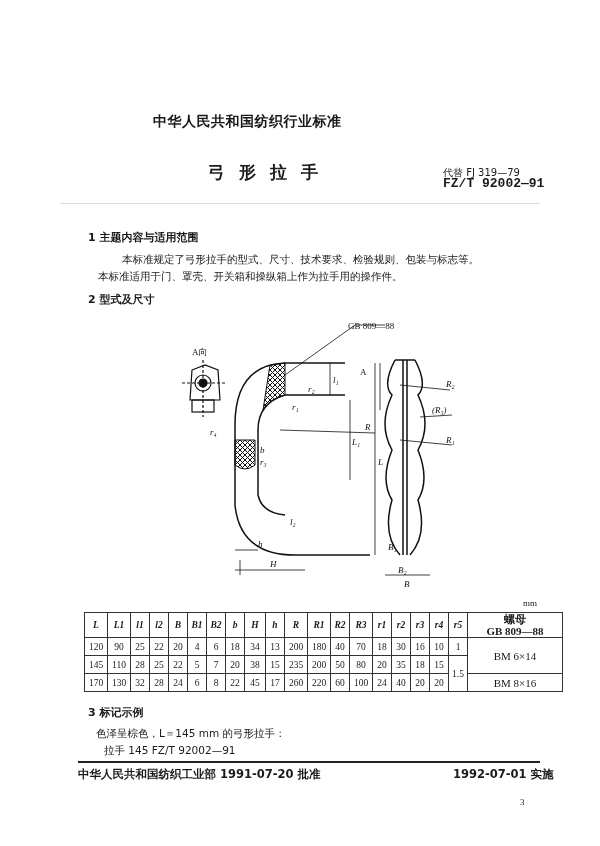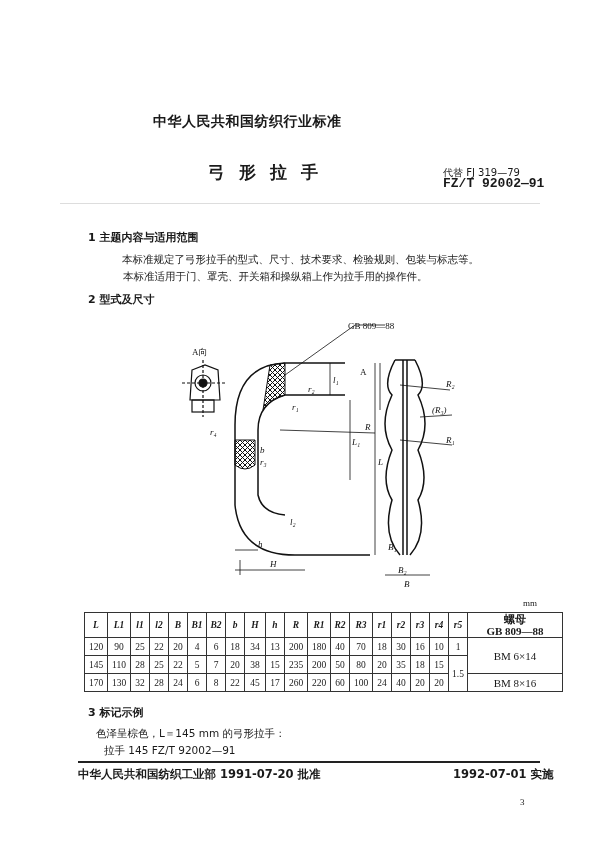--- a/index.html
+++ b/index.html
@@ -28,21 +28,21 @@
 
 <div class="abs hdr-org">中华人民共和国纺织行业标准</div>
 <div class="abs std-no">FZ/T 92002—91</div>
 <div class="abs title">弓形拉手</div>
 <div class="abs replace">代替 FJ 319—79</div>
 
 <div class="rule" style="left:60px;top:203px;width:480px;height:1px;background:#ddd;"></div>
 
 <div class="abs sec" style="left:88px;top:230px;">1  主题内容与适用范围</div>
 <div class="abs body-txt" style="left:122px;top:253px;">本标准规定了弓形拉手的型式、尺寸、技术要求、检验规则、包装与标志等。</div>
-<div class="abs body-txt" style="left:123px;top:270px;">本标准适用于门、罩壳、开关箱和操纵箱上作为拉手用的操作件。</div>
+<div class="abs body-txt" style="left:98px;top:270px;">本标准适用于门、罩壳、开关箱和操纵箱上作为拉手用的操作件。</div>
 <div class="abs sec" style="left:88px;top:292px;">2  型式及尺寸</div>
 
 <svg class="abs" style="left:170px;top:315px;" width="320" height="275" viewBox="0 0 320 275">
   <defs>
     <pattern id="hatch" width="5" height="5" patternUnits="userSpaceOnUse">
       <path d="M0 0 L5 5 M5 0 L0 5" stroke="#111" stroke-width="1"></path>
     </pattern>
   </defs>
 
   <text x="22" y="40" style="font-style:normal">A向</text>

